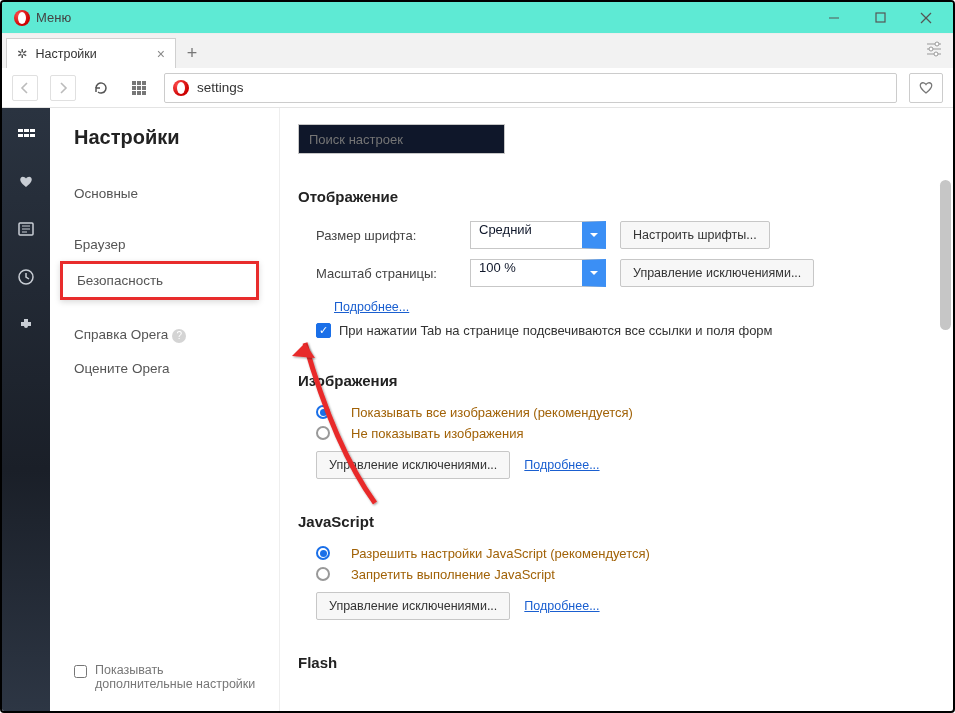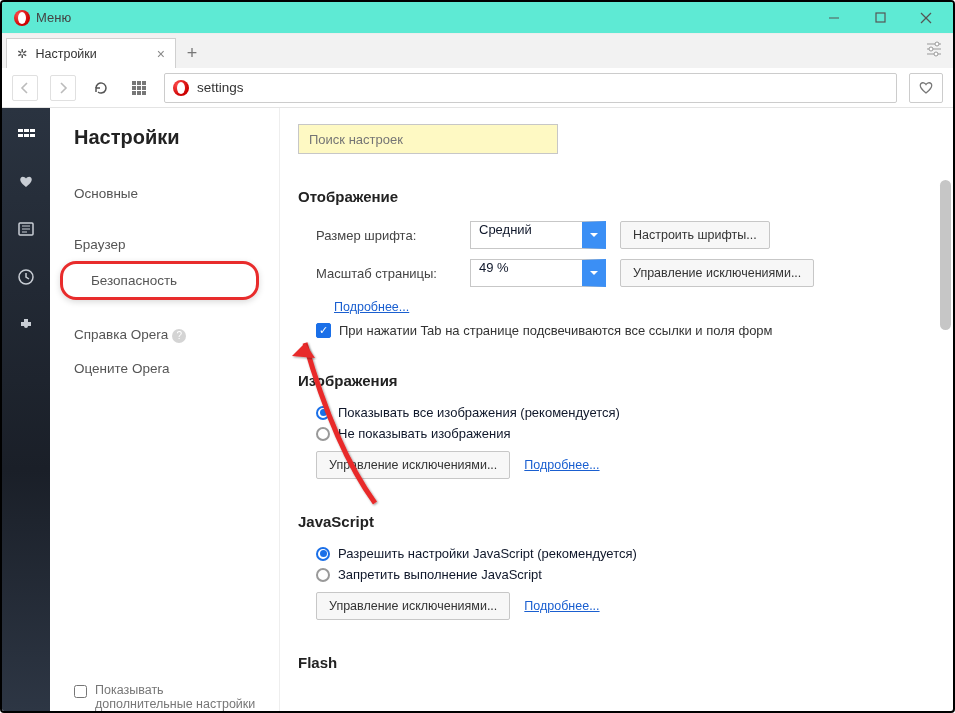--- a/index.html
+++ b/index.html
@@ -35,39 +35,39 @@
 .iconbar .ic.active { color:#fff; }
 
 .content-wrap { flex:1; display:flex; position:relative; }
 
 .sidebar { width: 230px; background:#fff; border-right:1px solid #eee; padding: 18px 0 0 24px; display:flex; flex-direction:column; }
 .sidebar h1 { font-size:20px; font-weight:600; color:#222; margin-bottom: 28px; }
 .side-list { list-style:none; }
 .side-item { font-size:13.5px; color:#555; padding: 9px 0; cursor:pointer; }
 .side-item.bold { font-weight:600; color:#222; }
 .side-gap { height: 18px; }
-.side-sec { position:relative; border:3px solid #e82c2c; border-radius:16px; margin-left:-14px; padding-left:28px; margin-right:20px; box-shadow: 0 2px 6px rgba(0,0,0,0.15); }
+.side-sec { position:relative; border:3px solid #e82c2c; border-radius:0; margin-left:-14px; padding-left:14px; margin-right:20px; box-shadow: 0 2px 6px rgba(0,0,0,0.15); }
 .help-q { display:inline-block; width:14px; height:14px; border-radius:50%; background:#d4d4d4; color:#fff; font-size:10px; text-align:center; line-height:14px; margin-left:4px; }
-.adv-check { margin-top:auto; display:flex; align-items:flex-start; gap:8px; font-size:12.5px; color:#777; padding-right:20px; }
+.adv-check { margin-top:auto; margin-bottom:20px; display:flex; align-items:flex-start; gap:8px; font-size:12.5px; color:#777; padding-right:20px; }
 .adv-check input { margin-top:2px; }
 
 .settings { flex:1; padding: 16px 28px 0 18px; overflow-y:auto; position:relative; }
-.search-settings { width:260px; height:30px; border:1px solid #c7c7c7; font-size:13px; color:#888; padding:0 10px; background:#fef9c3; margin-bottom: 34px; }
+.search-settings { width:207px; height:30px; border:1px solid #c7c7c7; font-size:13px; color:#888; padding:0 10px; background:#0f172a; margin-bottom: 34px; }
 
 .section { margin-bottom: 34px; }
 .sec-title { font-size:15px; font-weight:600; color:#222; margin-bottom:16px; }
 .row { display:flex; align-items:center; gap:14px; margin-bottom:10px; padding-left:18px; }
 .row-label { font-size:13px; color:#444; width:140px; }
 .select { height:28px; border:1px solid #c7c7c7; border-right:24px solid #3b8ff5; background:#fff; font-size:13px; color:#0f172a; padding:0 8px; width:136px; position:relative; }
 .select::after { content:''; position:absolute; right:-16px; top:11px; border:4px solid transparent; border-top-color:#fff; }
 .btn { height:28px; border:1px solid #c7c7c7; background:#f7f7f7; font-size:12.5px; color:#333; padding:0 12px; border-radius:2px; cursor:pointer; }
 .link { color:#1a5fd0; font-size:12.5px; text-decoration:underline; cursor:pointer; }
 .checkbox-row { display:flex; align-items:center; gap:8px; padding-left:18px; font-size:13px; color:#333; }
 .cb { width:15px; height:15px; border:1px solid #1a6fe8; background:#1a6fe8; color:#fff; display:flex; align-items:center; justify-content:center; font-size:11px; border-radius:2px; }
-.radio-row { display:flex; align-items:center; gap:8px; padding-left:18px; font-size:13px; color:#0f172a; margin-bottom:6px; }
+.radio-row { display:flex; align-items:flex-start; gap:21px; padding-left:18px; font-size:13px; color:#a16207; margin-bottom:6px; }
 .radio { width:14px; height:14px; border:2px solid #999; border-radius:50%; display:flex; align-items:center; justify-content:center; }
 .radio.checked { border-color:#1a6fe8; }
 .radio.checked::after { content:''; width:7px; height:7px; background:#1a6fe8; border-radius:50%; }
 .sub-indent { padding-left:18px; display:flex; align-items:center; gap:14px; margin-top:10px; }
 .more-row { padding-left:36px; margin-top:4px; margin-bottom:8px; }
 
 .scrollbar-track { position:absolute; right:2px; top:72px; width:11px; height:180px; background:transparent; }
 .scrollbar-thumb { width:11px; height:150px; background:#c6c6c6; border-radius:6px; }
 
 .arrow-anno { position:absolute; left:230px; top:200px; pointer-events:none; }
@@ -224,21 +224,21 @@
       
       <div class="section">
         <div class="sec-title">Отображение</div>
         <div class="row">
           <span class="row-label">Размер шрифта:</span>
           <div class="select"><span>Средний</span></div>
           <button class="btn">Настроить шрифты...</button>
         </div>
         <div class="row">
           <span class="row-label">Масштаб страницы:</span>
-          <div class="select"><span>49 %</span></div>
+          <div class="select"><span>100 %</span></div>
           <button class="btn">Управление исключениями...</button>
         </div>
         <div class="more-row"><span class="link">Подробнее...</span></div>
         <div class="checkbox-row">
           <span class="cb">✓</span>
           <span>При нажатии Tab на странице подсвечиваются все ссылки и поля форм</span>
         </div>
       </div>
 
       

